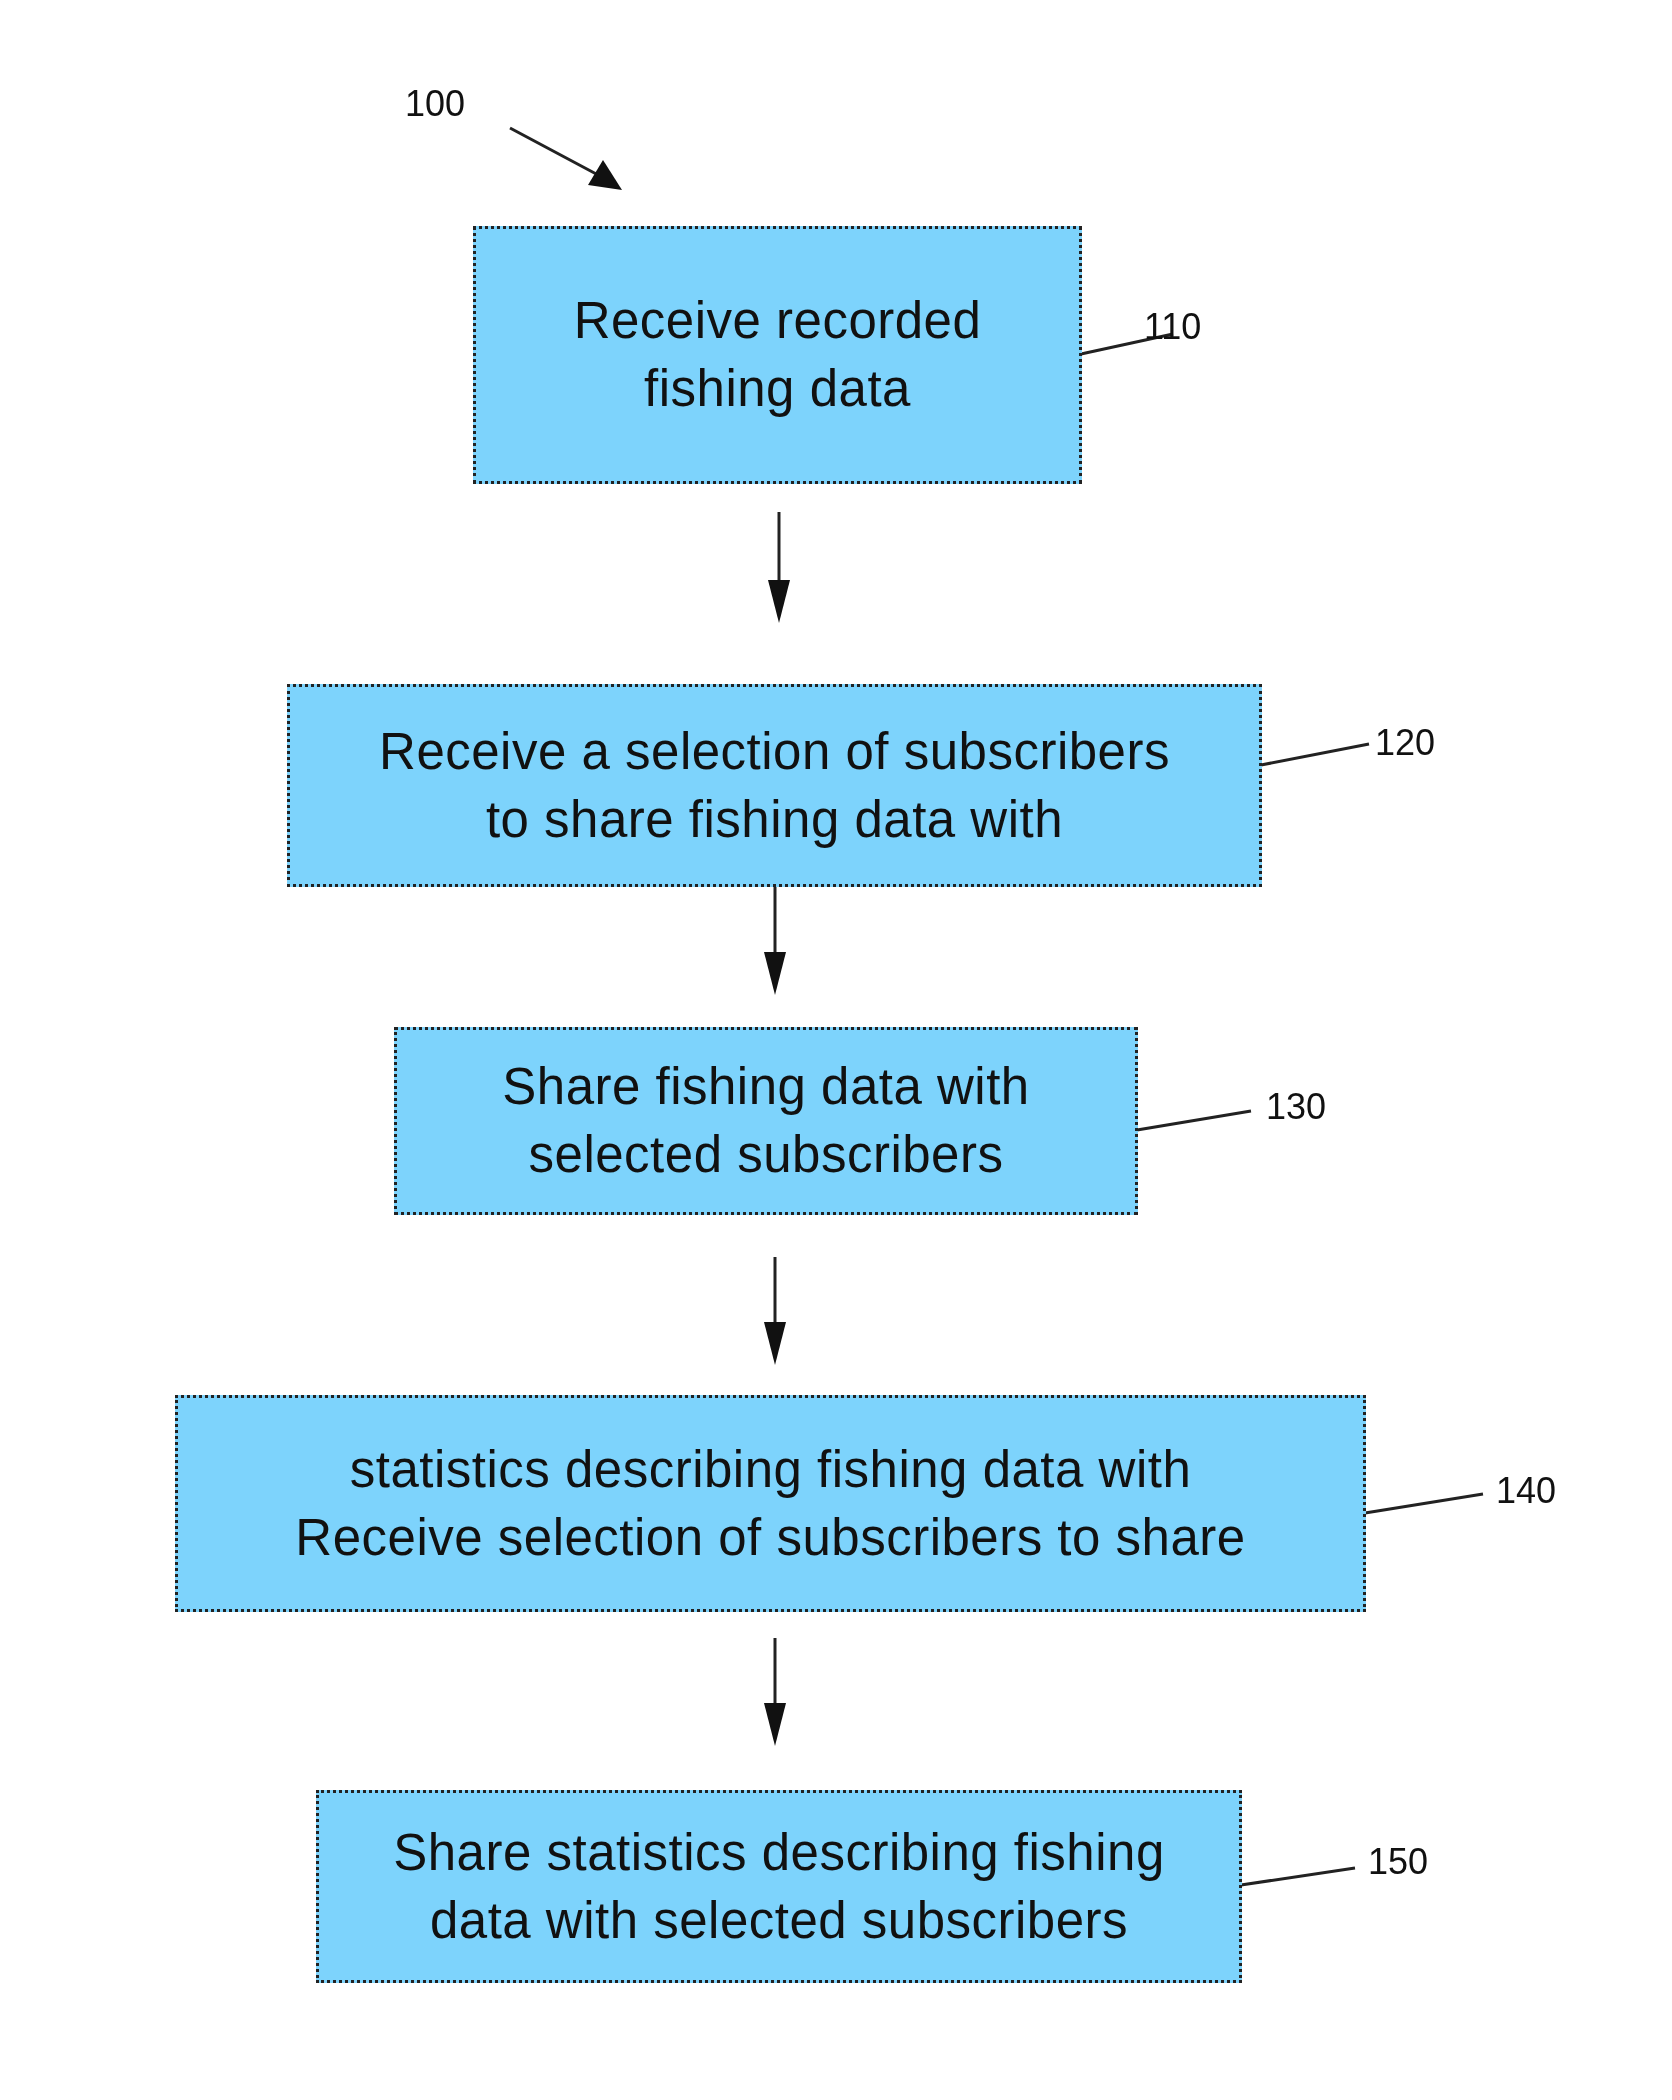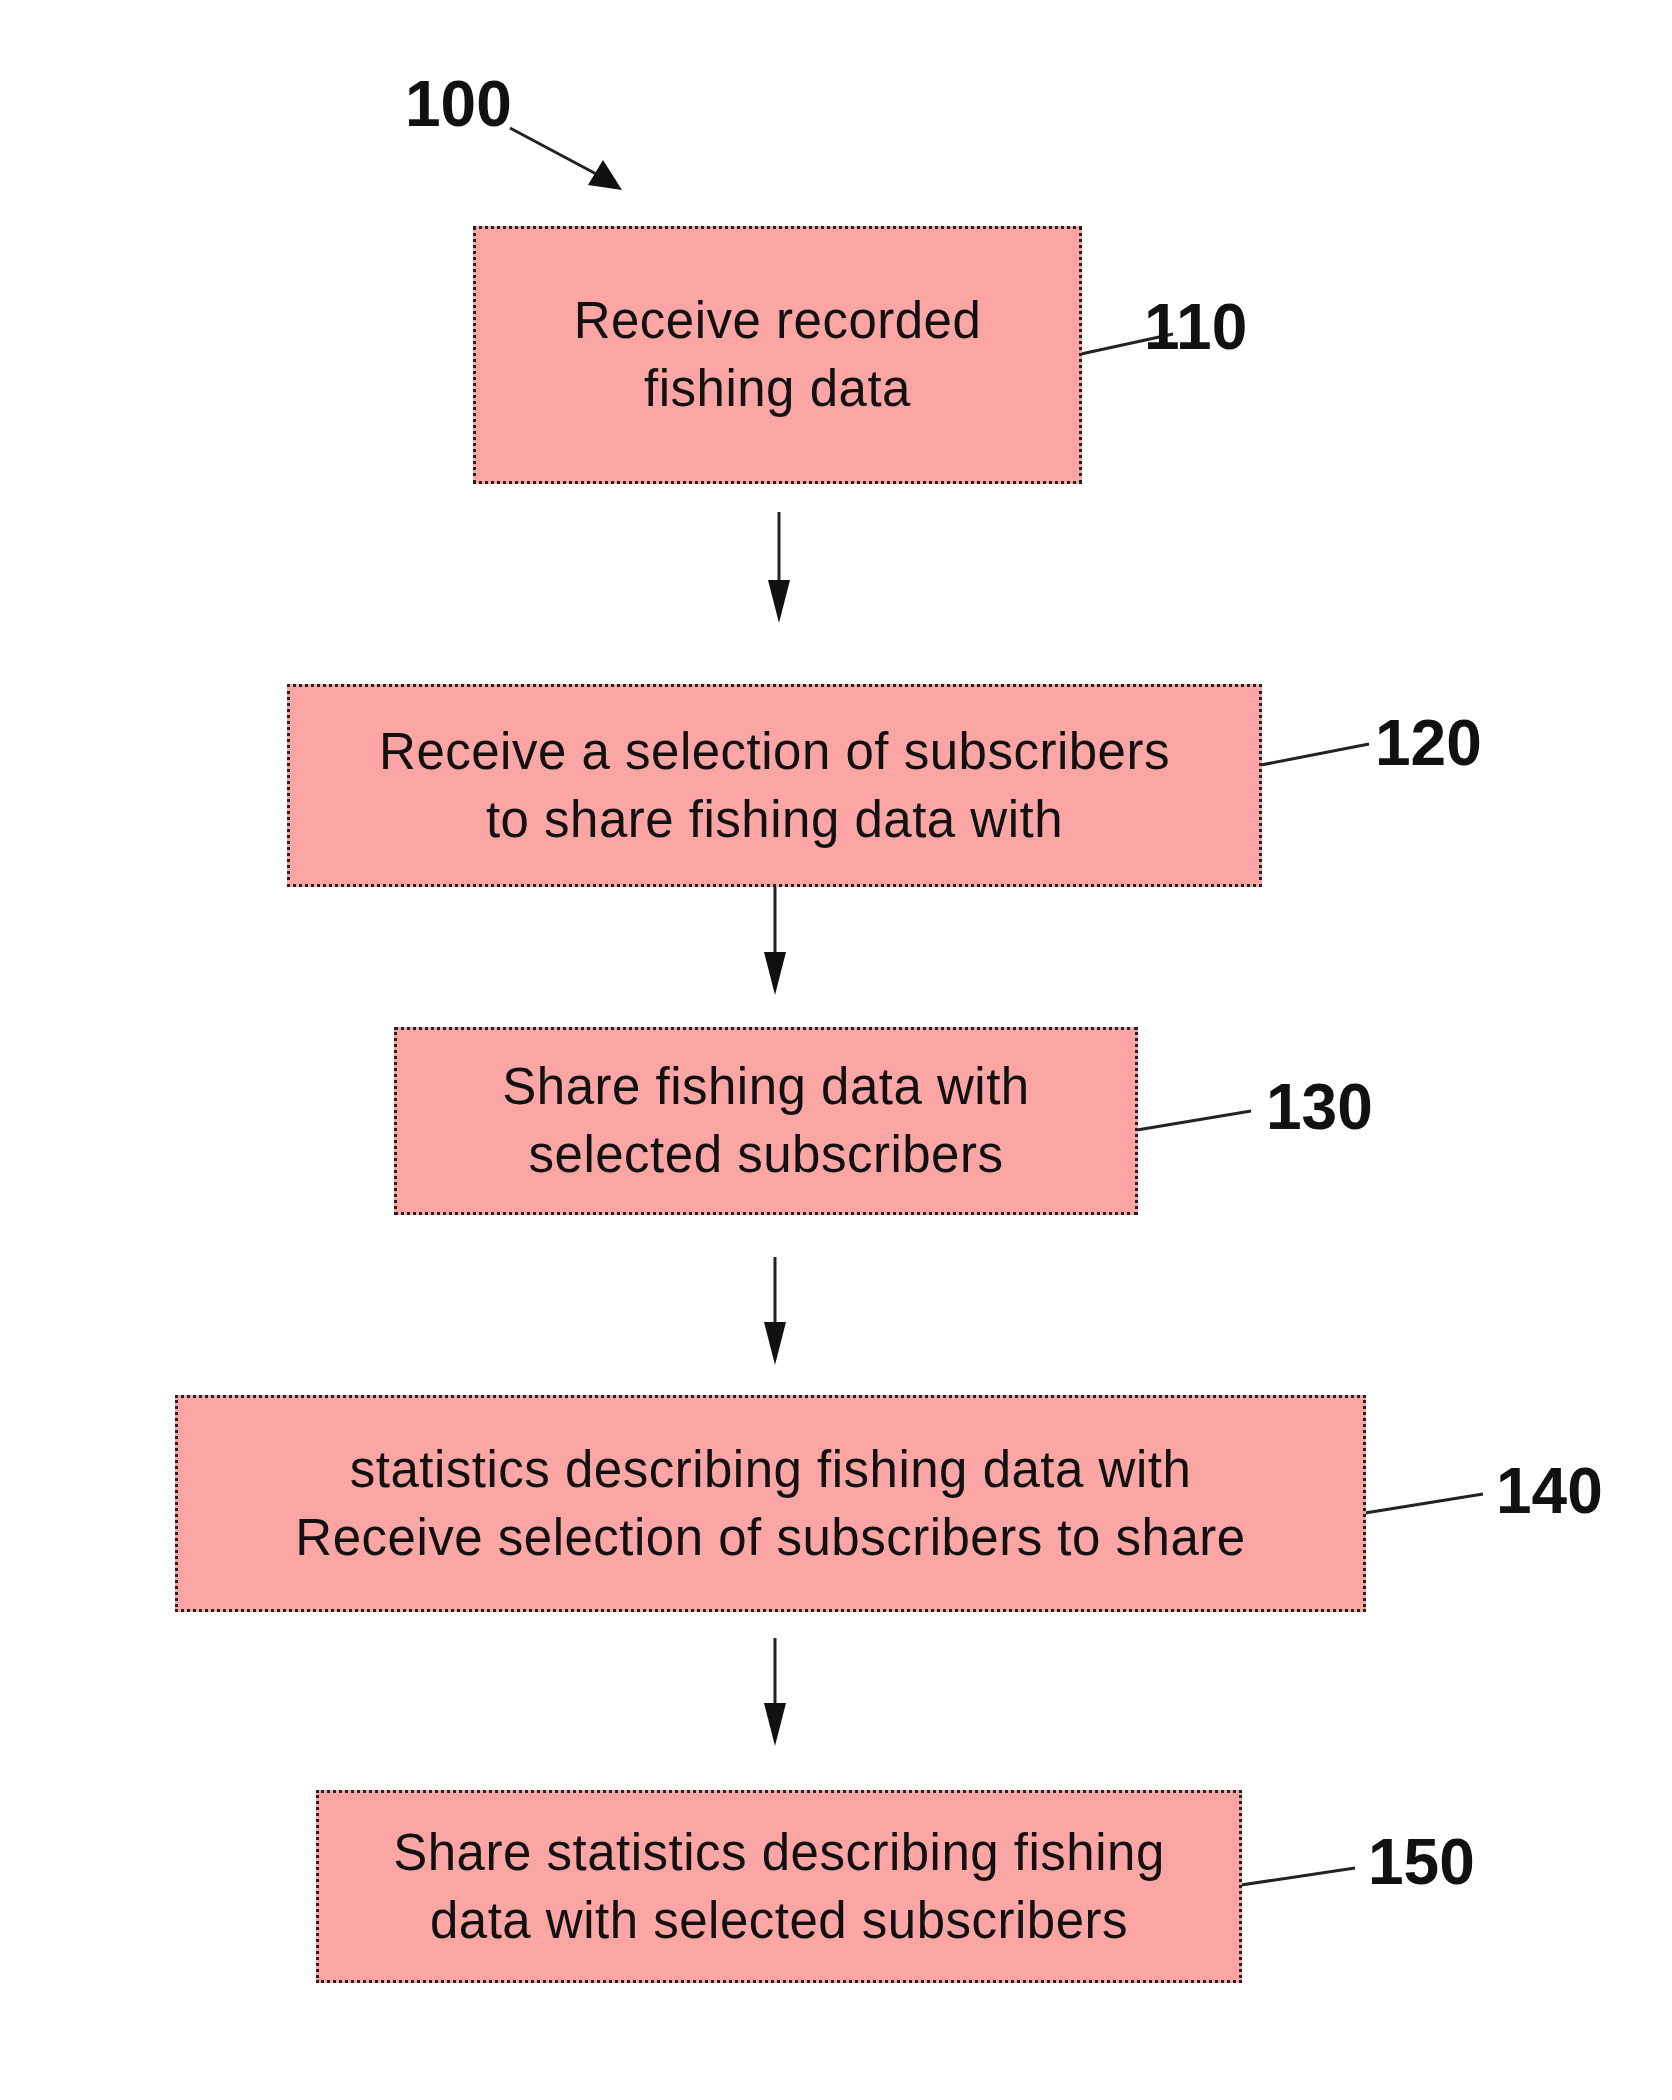--- a/index.html
+++ b/index.html
@@ -1,20 +1,20 @@
 <!DOCTYPE html>
 <html><head>
 <meta charset="utf-8">
 <style>
   html, body { margin: 0; padding: 0; background: #ffffff; }
   body { width: 1672px; height: 2100px; position: relative; overflow: hidden; font-family: "Liberation Sans", sans-serif; color: #111; }
   svg { position: absolute; left: 0; top: 0; }
-  .box { position: absolute; border: 3px dotted #222; box-sizing: border-box; display: flex; flex-direction: column; align-items: center; justify-content: center; text-align: center; background: #fca5a5; }
+  .box { position: absolute; border: 3px dotted #222; box-sizing: border-box; display: flex; flex-direction: column; align-items: center; justify-content: center; text-align: center; background: #7dd3fc; }
   .line { font-size: 51px; line-height: 68px; white-space: nowrap; letter-spacing: 0.5px; }
-  .ref { position: absolute; font-size: 64px; line-height: 52px; white-space: nowrap; font-weight: bold; }
+  .ref { position: absolute; font-size: 36px; line-height: 52px; white-space: nowrap; }
 </style>
 </head>
 <body>
 
 <svg width="1672" height="2100">
   <defs>
     <marker id="ah" markerWidth="10" markerHeight="12" refX="5" refY="11" orient="auto" markerUnits="userSpaceOnUse" viewBox="0 0 10 12">
       <path d="M0,0 L10,0 L5,12 Z" fill="#111"></path>
     </marker>
   </defs>

